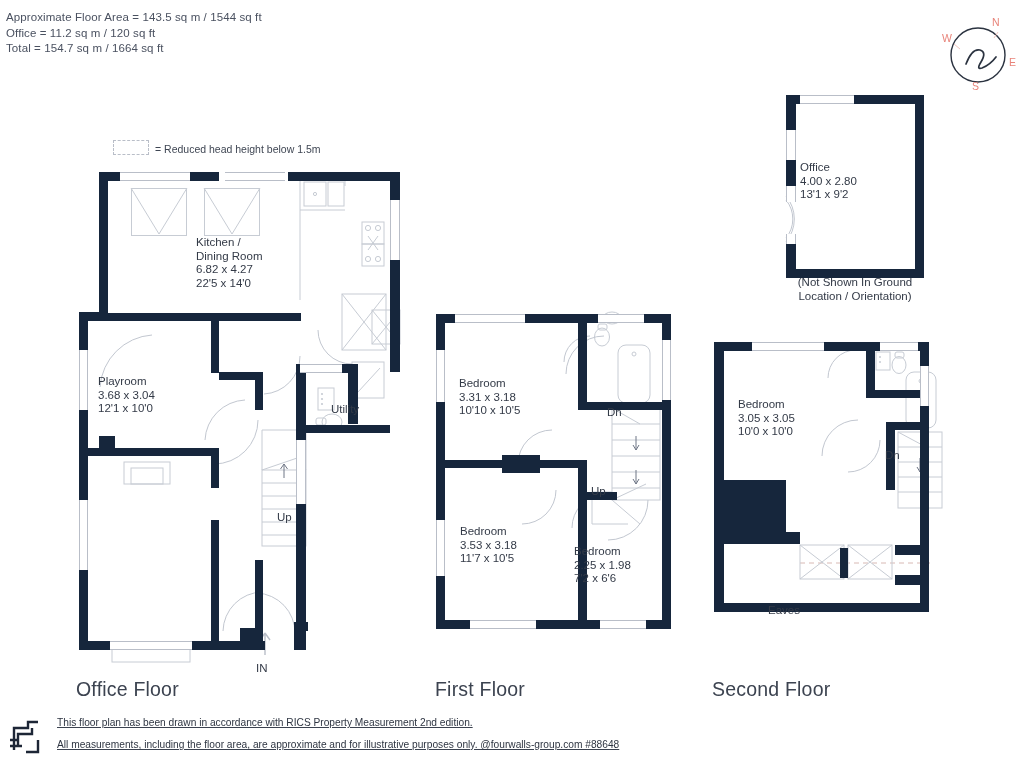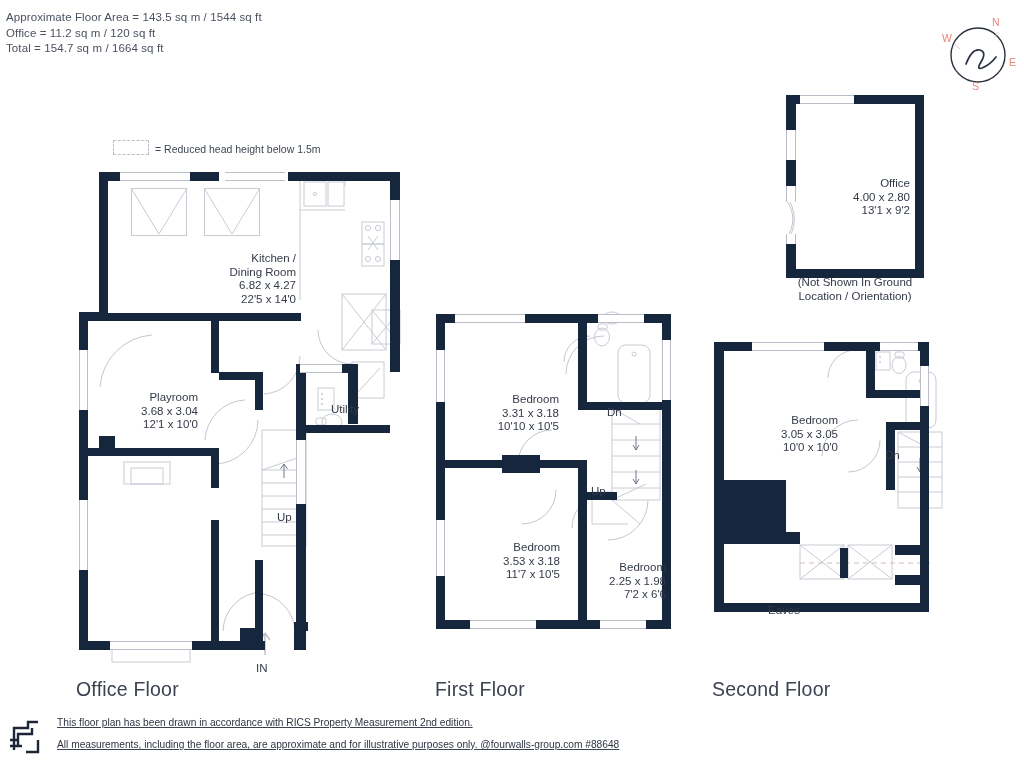--- a/index.html
+++ b/index.html
@@ -8,21 +8,21 @@
     font-family:"Liberation Sans", sans-serif;
     color:#3b4250;position:relative;overflow:hidden;
   }
   .stage{position:absolute;left:0;top:0;width:1024px;height:768px;}
   .abs{position:absolute;}
 
   
   .area-line{font-size:11.5px;color:#4a5160;line-height:15.5px;letter-spacing:.1px;white-space:nowrap;}
   .legend-txt{font-size:10.5px;color:#3f4653;white-space:nowrap;}
   .legend-swatch{width:34px;height:13px;border:1px dashed #b9bec8;background:#fff;}
-  .room{font-size:11.5px;line-height:13.6px;text-align:right;color:#333a47;white-space:nowrap;margin-top:16px;}
+  .room{font-size:11.5px;line-height:13.6px;text-align:left;color:#333a47;white-space:nowrap;}
   .room .nm{display:block;}
   .small-lbl{font-size:11.5px;color:#333a47;white-space:nowrap;}
   .floor-title{font-size:19.5px;color:#3c4350;letter-spacing:.2px;white-space:nowrap;}
   .note{font-size:11.5px;line-height:14px;text-align:center;color:#333a47;white-space:nowrap;}
   .foot{font-size:10.2px;color:#2e3542;line-height:22px;white-space:nowrap;}
 
   
   .wall{background:#16263c;position:absolute;}
   .thin{position:absolute;border:1px solid #c7ccd4;box-sizing:border-box;background:#fff;}
   .win{position:absolute;background:#fff;border-top:1px solid #b9bec8;border-bottom:1px solid #b9bec8;box-sizing:border-box;}

